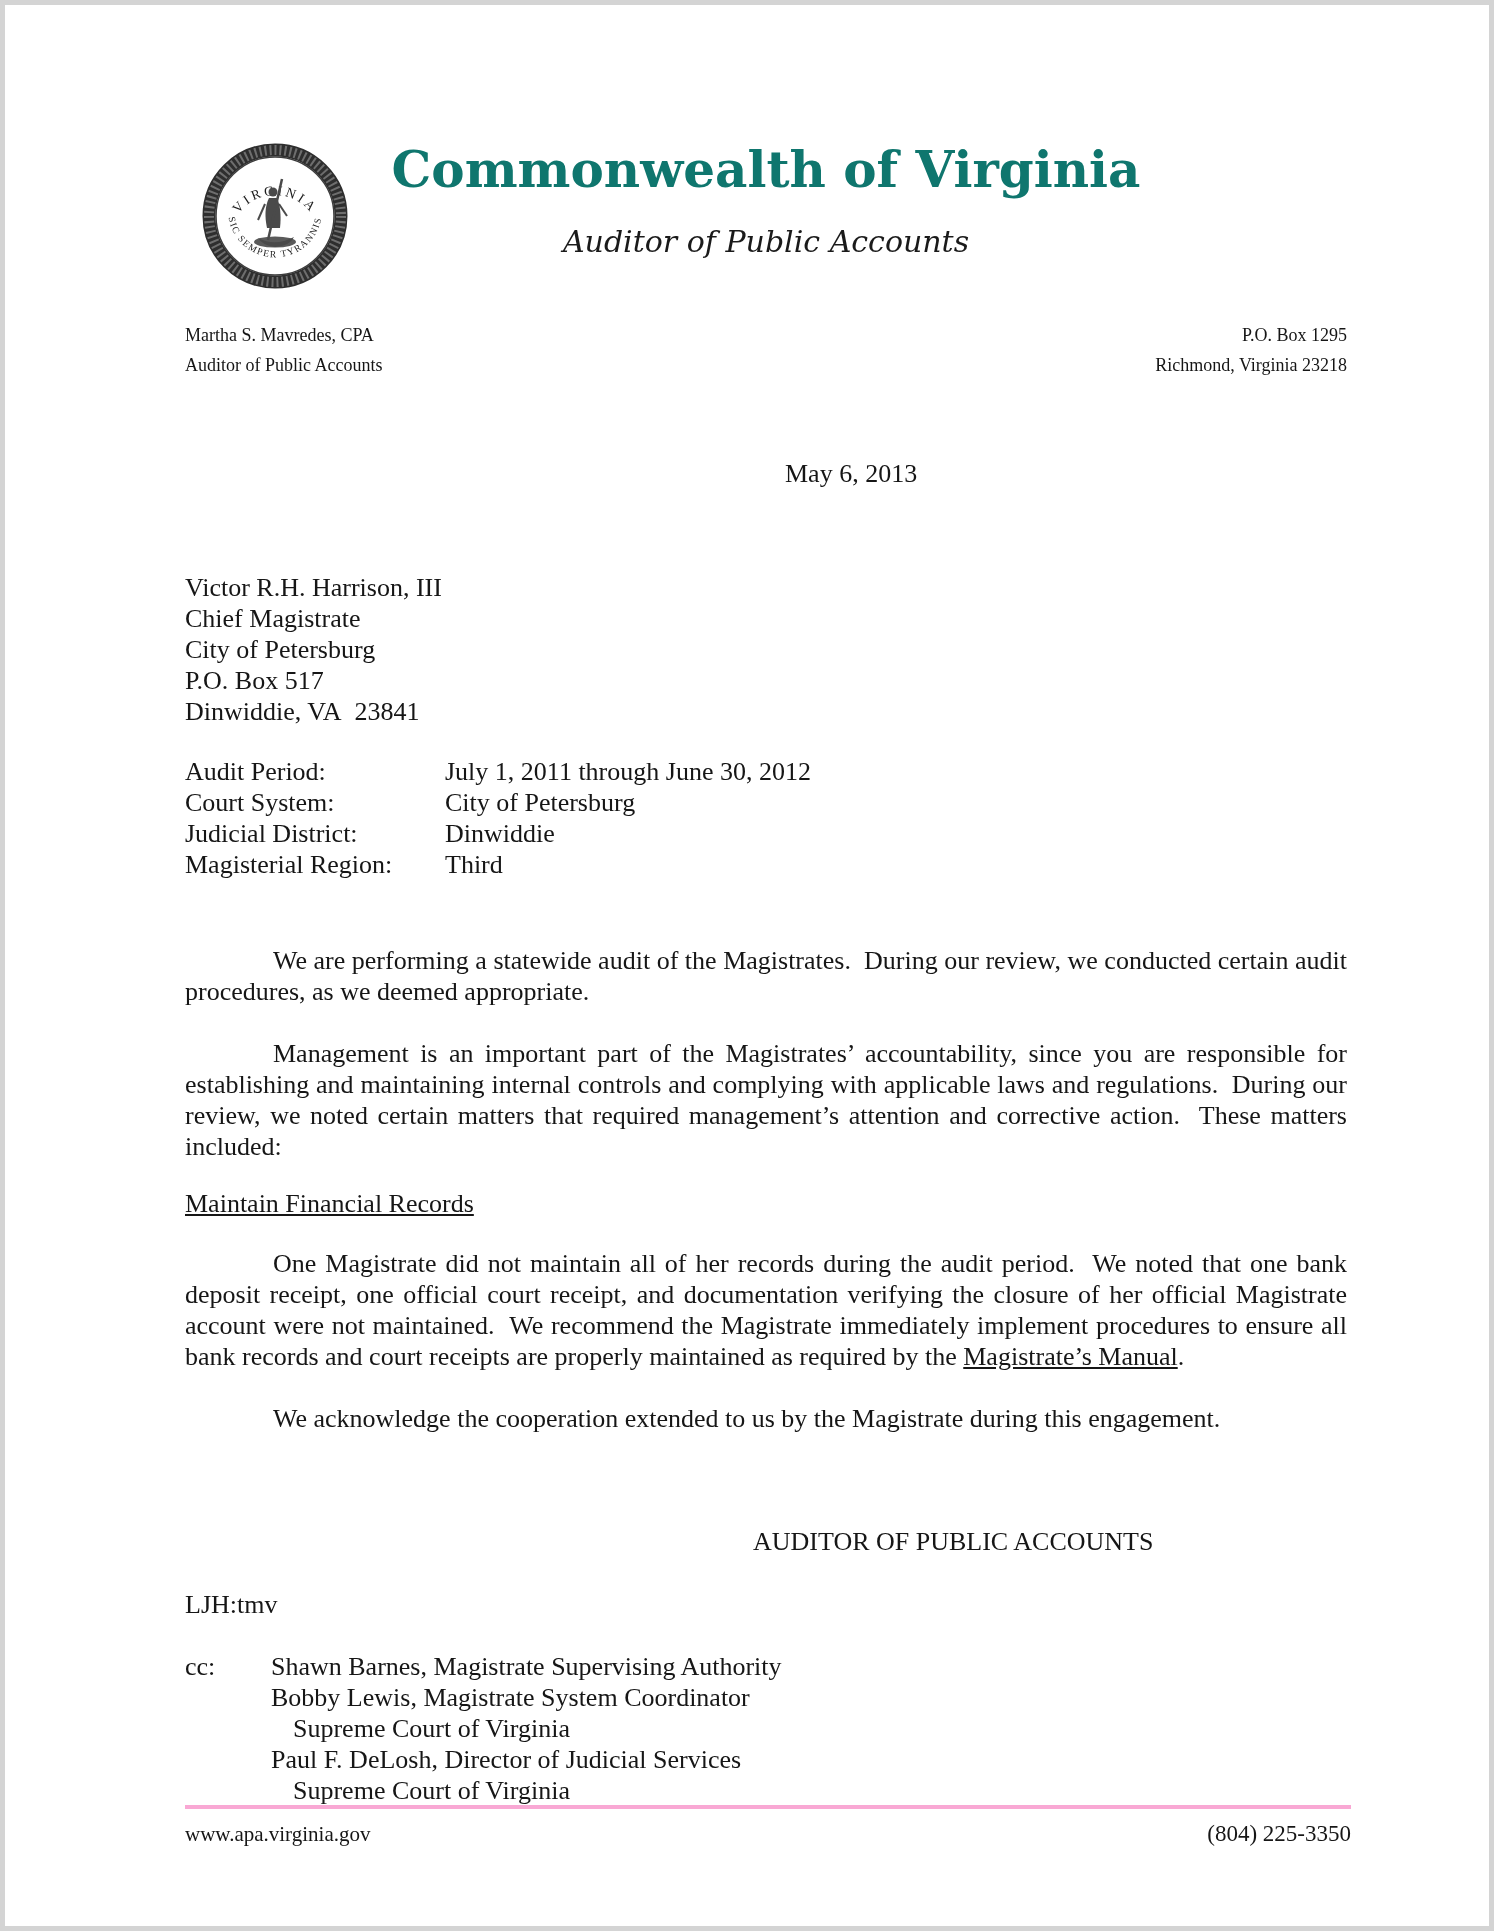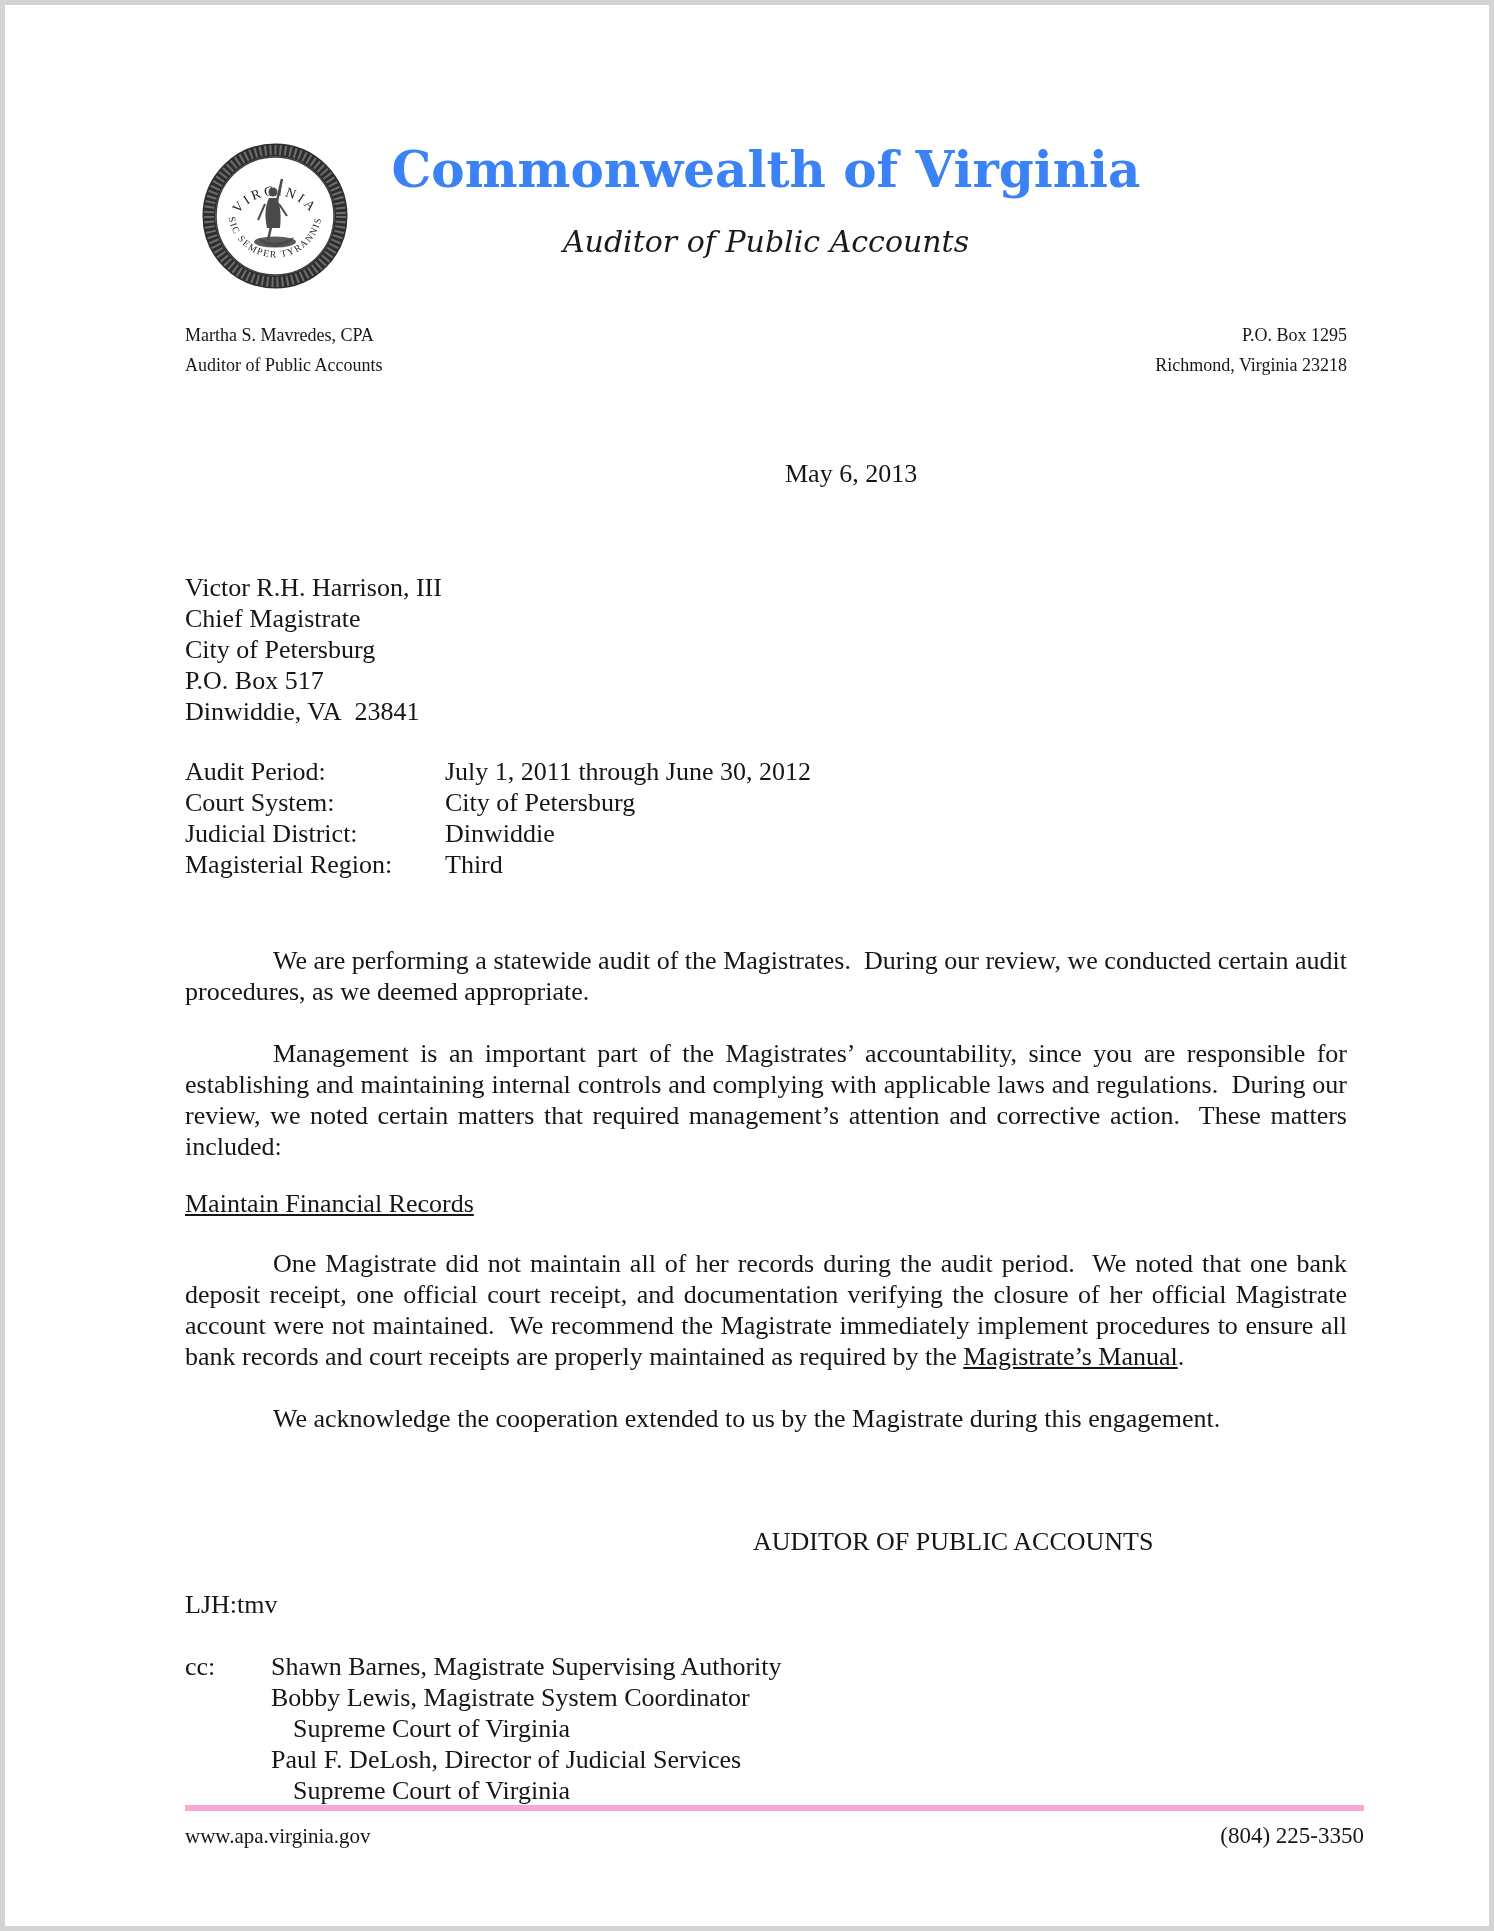--- a/index.html
+++ b/index.html
@@ -18,21 +18,21 @@
 
   
   .letterhead { position:relative; height:148px; }
   .seal { position:absolute; left:16px; top:0; width:148px; height:148px; }
   .lh-title {
     text-align:center;
     margin-top:22px;
     font-family:"DejaVu Serif", serif;
     font-weight:bold;
     font-size:50px; line-height:56px;
-    color:#3b82f6;
+    color:#0f766e;
   }
   .lh-subtitle {
     text-align:center;
     margin-top:26px;
     font-family:"DejaVu Serif", serif;
     font-style:italic;
     font-size:30px; line-height:36px;
     color:#1a1a1a;
   }
 
@@ -67,22 +67,22 @@
   .signature-org { margin-top:92px; margin-left:568px; white-space:nowrap; }
   .initials { margin-top:32px; }
 
   .cc-block { margin-top:31px; }
   .cc-row { display:flex; }
   .cc-gutter { width:86px; flex:none; }
   .cc-sub { padding-left:22px; }
 
   .footer {
     position:absolute;
-    left:180px; right:125px; top:1800px;
-    border-top:6px solid #f9a8d4;
+    left:180px; right:138px; top:1800px;
+    border-top:4px solid #f9a8d4;
     padding-top:9px;
     display:flex; justify-content:space-between; align-items:baseline;
   }
   .footer-site  { font-size:21px; }
   .footer-phone { font-size:23px; }
 </style>
 </head>
 <body>
 
 <div class="page">

